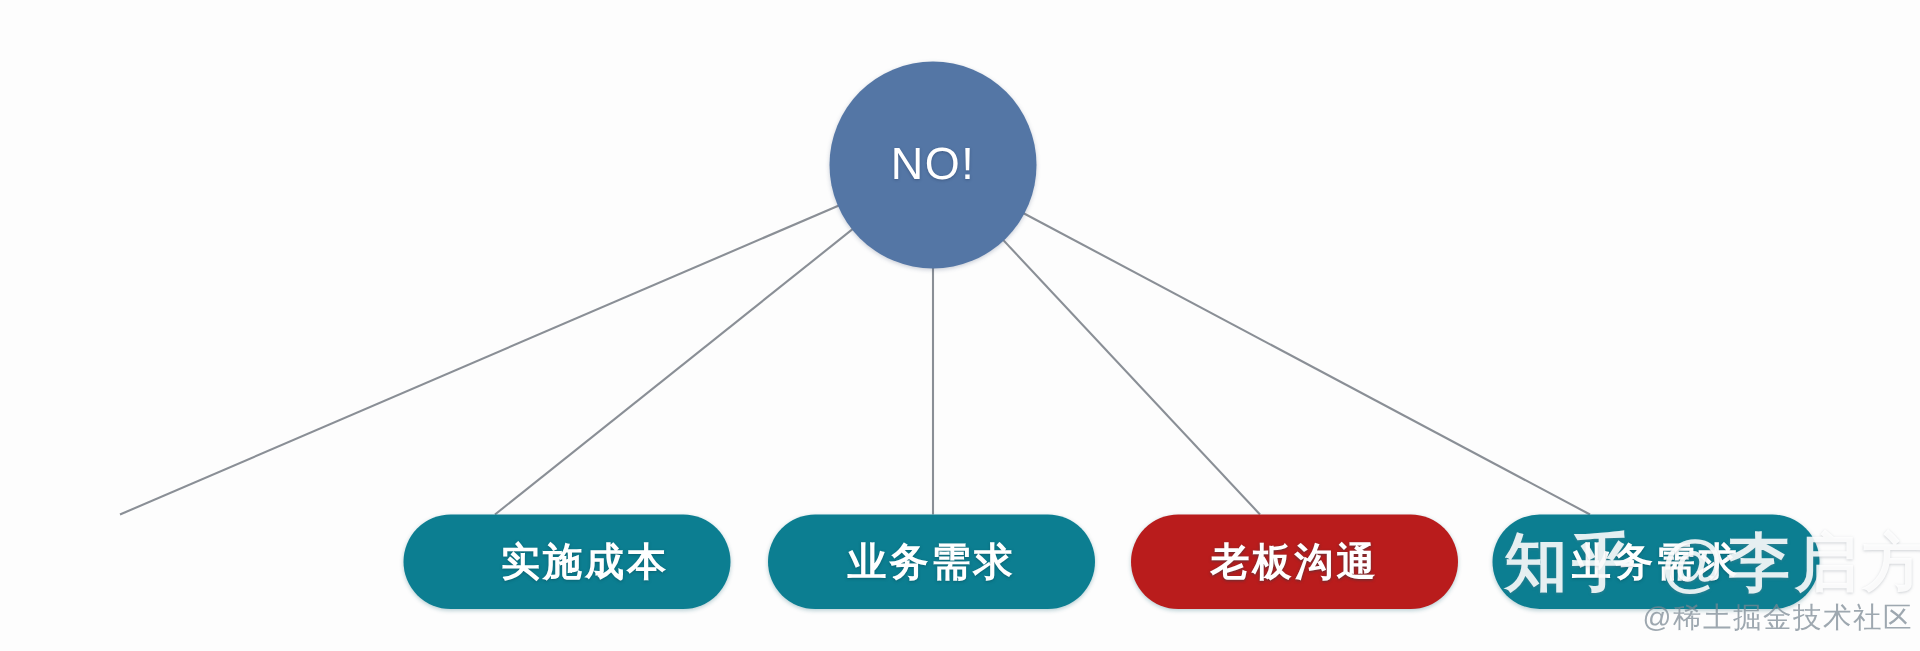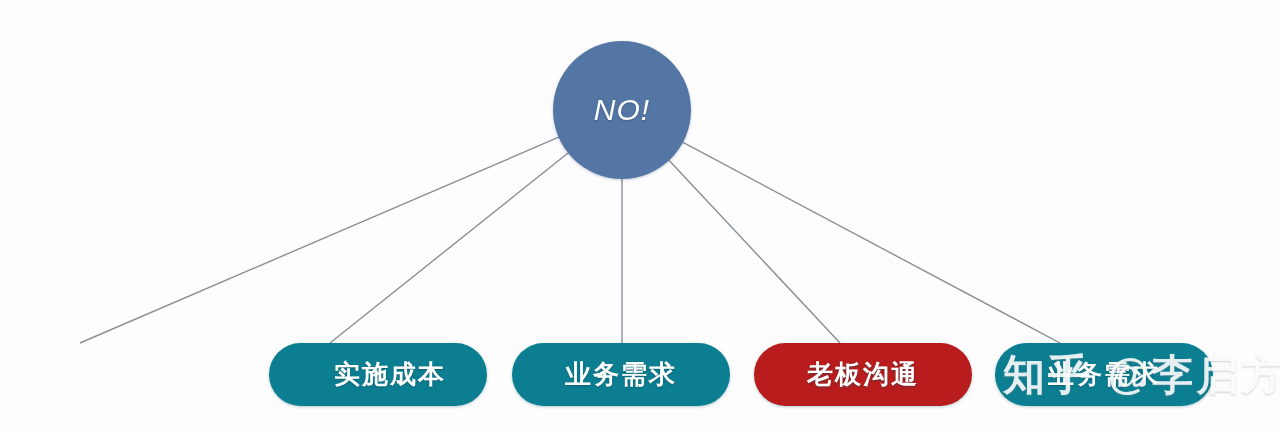--- a/index.html
+++ b/index.html
@@ -29,21 +29,20 @@
     left: 553px;
     top: 41px;
     width: 138px;
     height: 138px;
     border-radius: 50%;
     background: #5476a5;
     display: flex;
     align-items: center;
     justify-content: center;
     box-shadow: 0 1px 3px rgba(60, 80, 115, 0.28);
-    font-style: italic;
   }
   .hub-label {
     color: #ffffff;
     font-size: 30px;
     font-weight: 400;
     letter-spacing: 1px;
     text-shadow: 0 1px 2px rgba(40, 60, 95, 0.45);
     white-space: nowrap;
   }
   .pill {
@@ -112,14 +111,15 @@
     <span class="pill-label" style="color: rgb(255, 255, 255);">业务需求</span>
   </div>
   <div class="pill" style="left: 754px; width: 218px; background: #b91c1c;">
     <span class="pill-label" style="color: rgb(255, 255, 255);">老板沟通</span>
   </div>
   <div class="pill" style="left: 995px; width: 218px; background: rgb(12, 126, 145);">
     <span class="pill-label" style="color: rgb(255, 255, 255);">业务需求</span>
   </div>
 
   <div class="watermark-main">知乎 @李启方</div>
+  <div class="watermark-sub">@稀土掘金技术社区</div>
 
 </div>
 
 </body></html>

